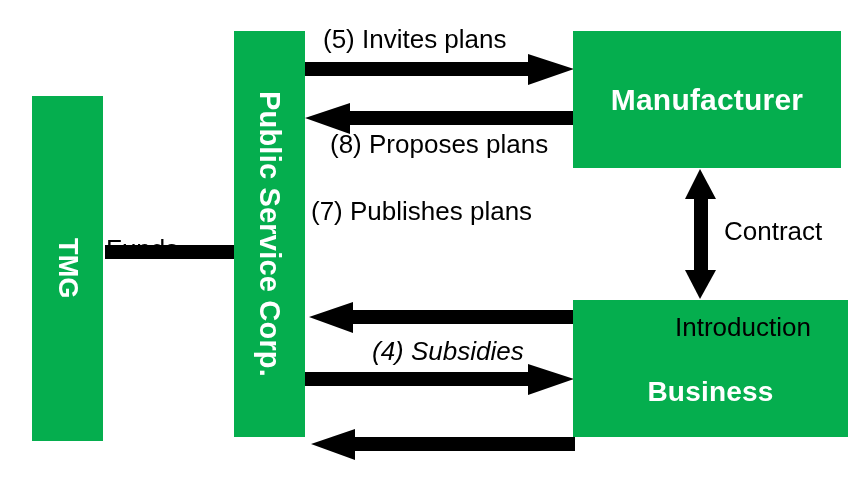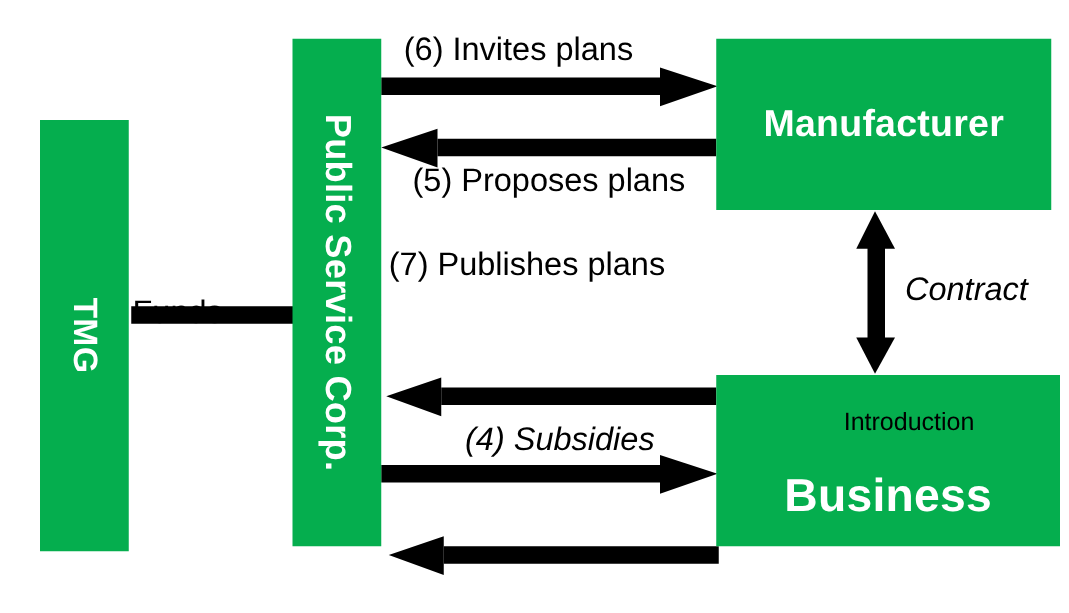--- a/index.html
+++ b/index.html
@@ -57,28 +57,27 @@
   #node-business {
     left: 573px; top: 300px;
     width: 275px; height: 137px;
     display: block;
   }
   #node-business .node-label {
     position: absolute;
     left: 0; right: 0;
     top: 76px;
     text-align: center;
-    font-size: 37px;
+    font-size: 28px;
   }
   .box-note {
     position: absolute;
     color: #000000;
-    font-size: 20px;
+    font-size: 26px;
     white-space: nowrap;
-    margin-top: 15px;
   }
   #business-introduction {
     left: 102px;
     top: 12px;
   }
 
   
   .flow-label {
     position: absolute;
     color: #000000;
@@ -151,25 +150,25 @@
     <span class="node-label">Manufacturer</span>
   </div>
 
   <div class="node" id="node-business">
     <span class="box-note" id="business-introduction">Introduction</span>
     <span class="node-label">Business</span>
   </div>
 
   <span class="flow-label" style="left:106px; top:200px;margin-top:36px;">Funds</span>
 
-  <span class="flow-label" style="left:323px; top:26px;">(6) Invites plans</span>
+  <span class="flow-label" style="left:323px; top:26px;">(5) Invites plans</span>
 
-  <span class="flow-label" style="left:330px; top:131px;">(5) Proposes plans</span>
+  <span class="flow-label" style="left:330px; top:131px;">(8) Proposes plans</span>
 
   <span class="flow-label" style="left:311px; top:198px;">(7) Publishes plans</span>
 
 
   <span class="flow-label" style="left:372px; top:338px;font-style:italic;">(4) Subsidies</span>
 
 
-  <span class="flow-label" style="left:724px; top:218px;font-style:italic;">Contract</span>
+  <span class="flow-label" style="left:724px; top:218px;">Contract</span>
 
 </div>
 
 </body></html>

